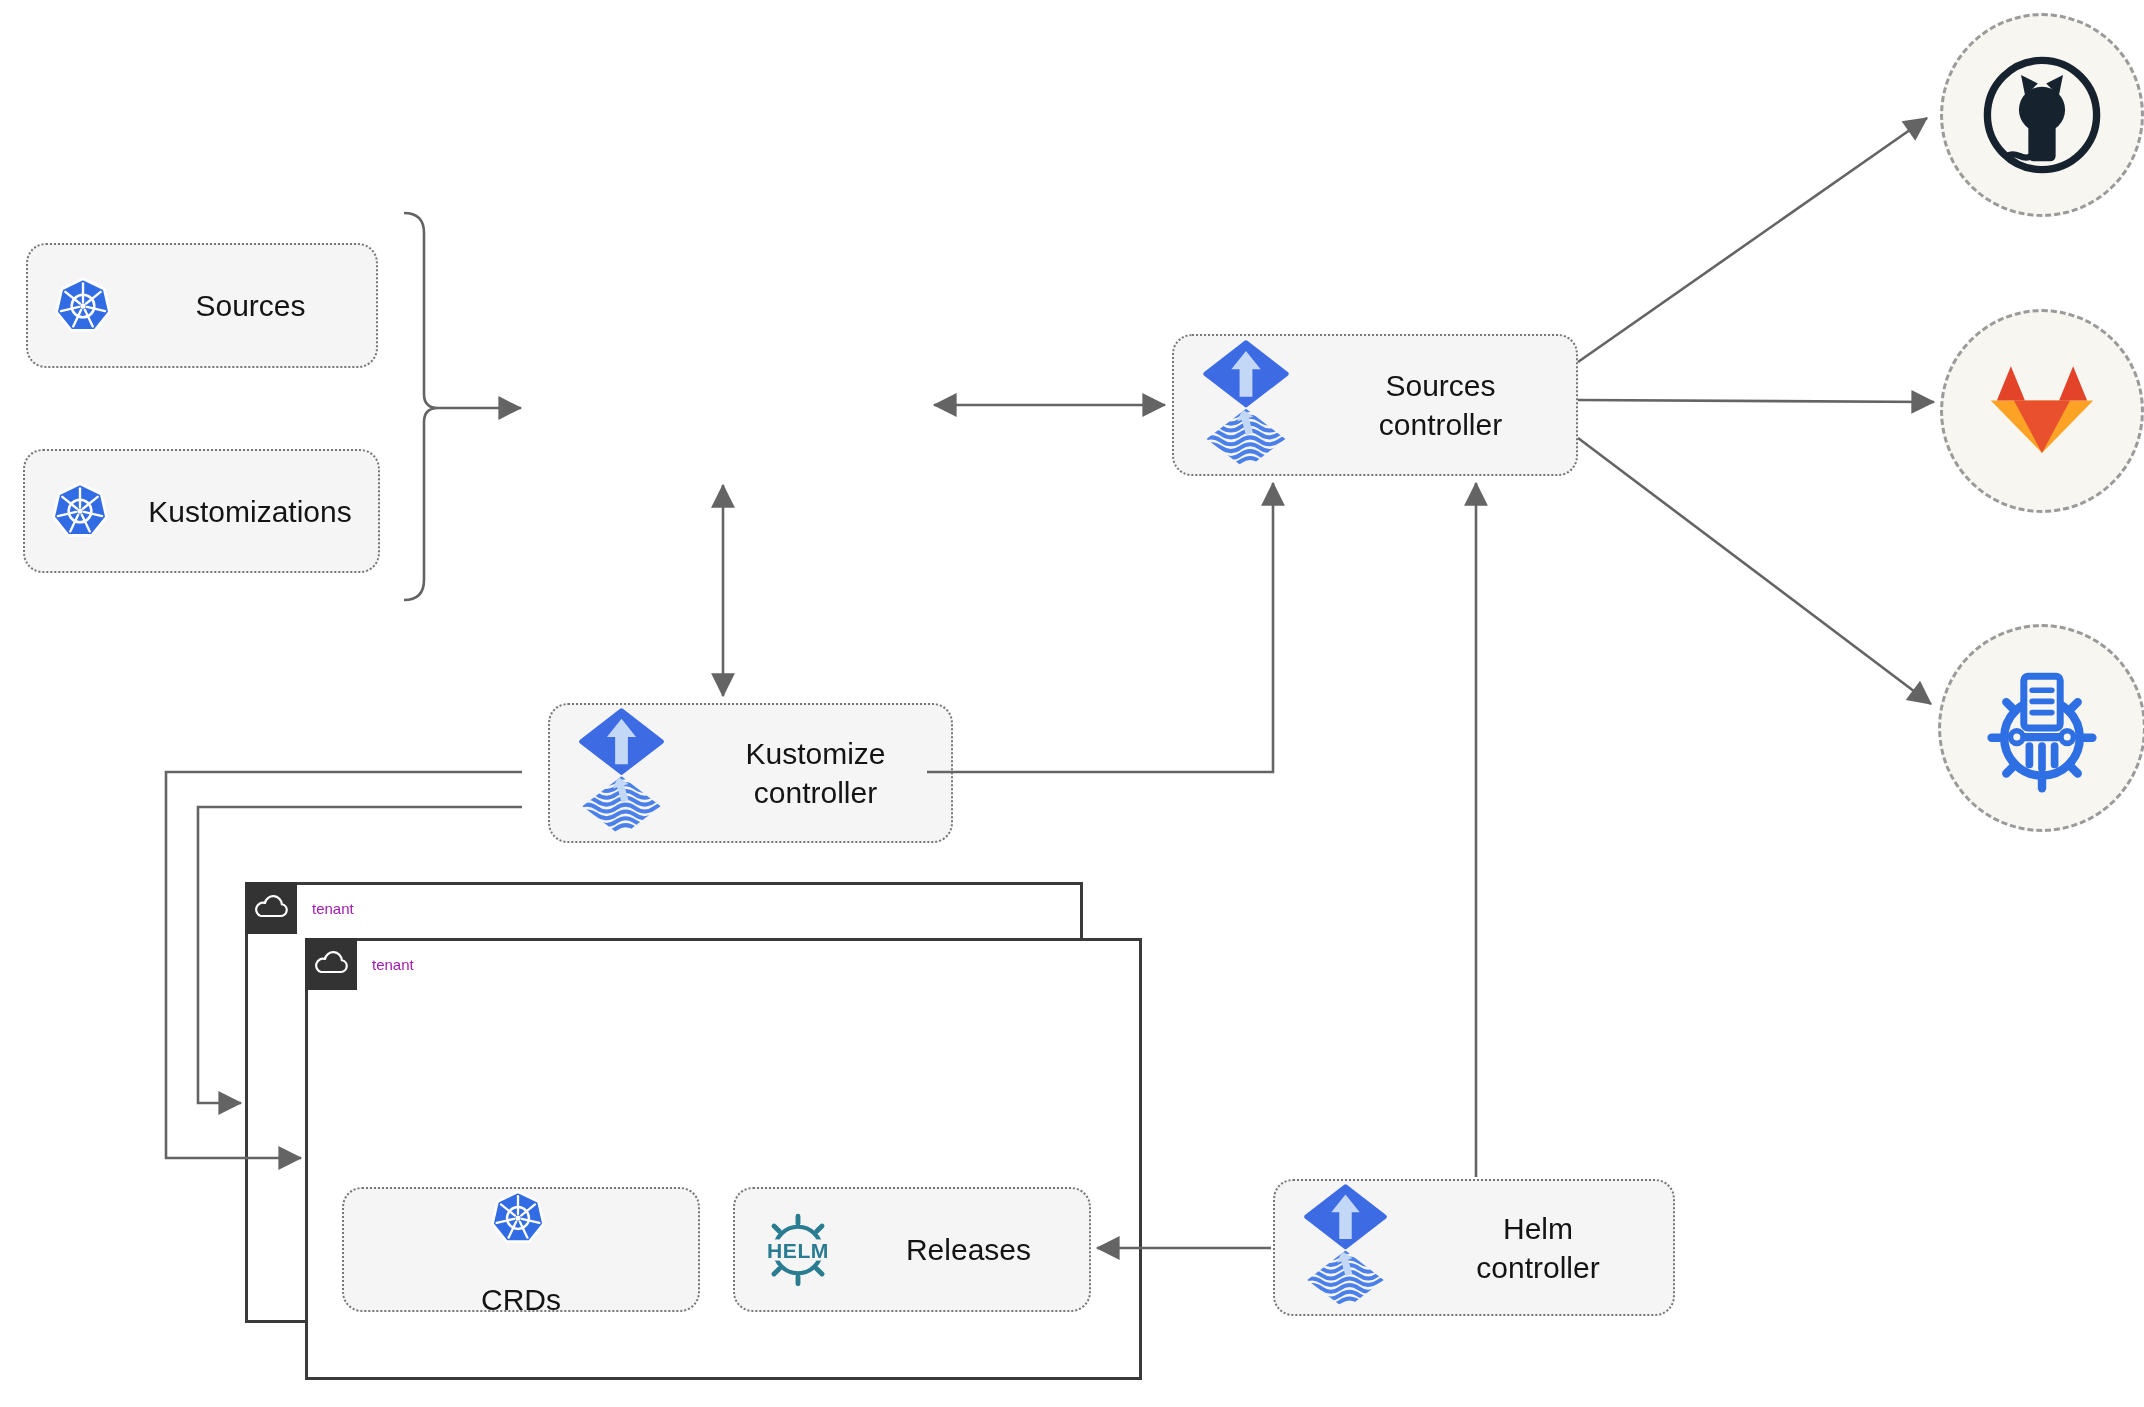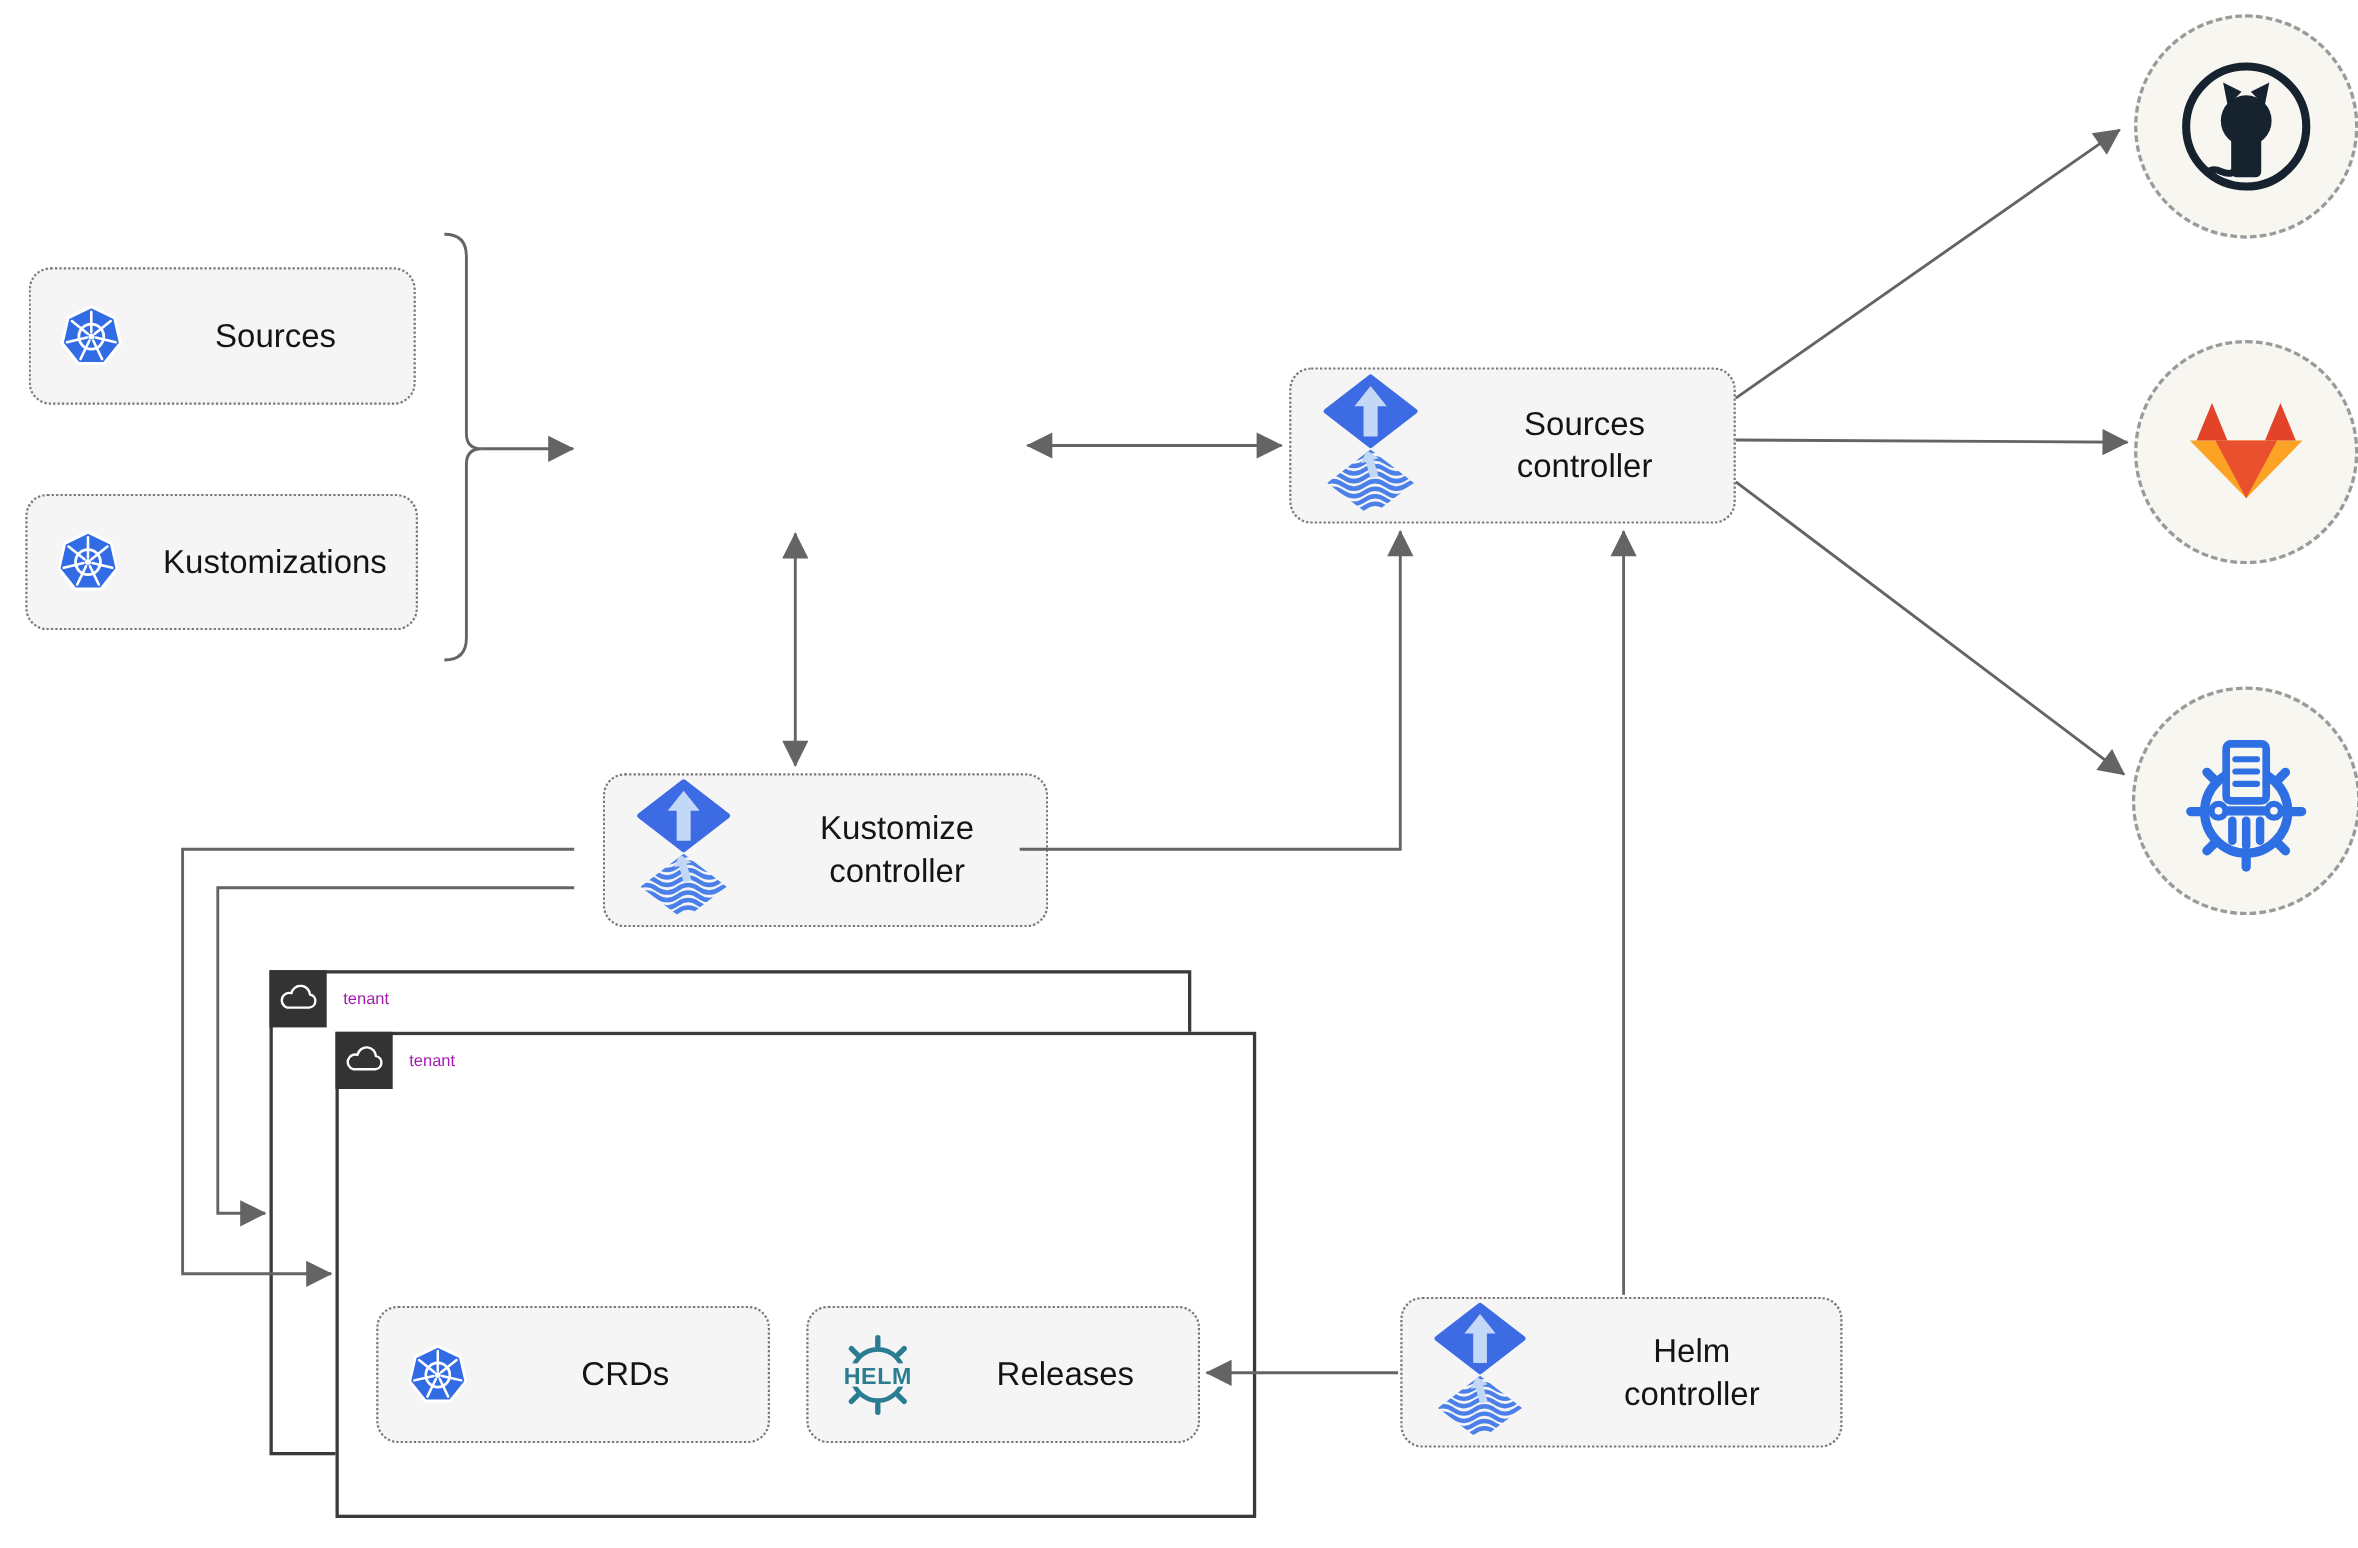--- a/index.html
+++ b/index.html
@@ -135,21 +135,21 @@
   <div class="node" style="left:1273px;top:1179px;width:402px;height:137px;">
     <svg class="nicon" width="89" height="129" viewBox="0 0 100 145">
         <use href="#sym-flux"></use>
       </svg>
     <span class="label">Helm
 controller</span>
   </div>
 
 
 
-  <div class="node" style="left:342px;top:1187px;width:358px;height:125px;">
+  <div class="node" style="left:342px;top:1187px;width:358px;height:125px;flex-direction:column;">
     <svg class="nicon" width="56" height="58">
         <use href="#sym-k8s"></use>
       </svg>
     <span class="label">CRDs</span>
   </div>
 
   <div class="node" style="left:733px;top:1187px;width:358px;height:125px;">
     <svg class="nicon" width="74" height="74" viewBox="0 0 70 70">
       <circle cx="35" cy="35" r="22" fill="none" stroke="#2a7d91" stroke-width="4"></circle>
       <g stroke="#2a7d91" stroke-width="4.6" stroke-linecap="round">

